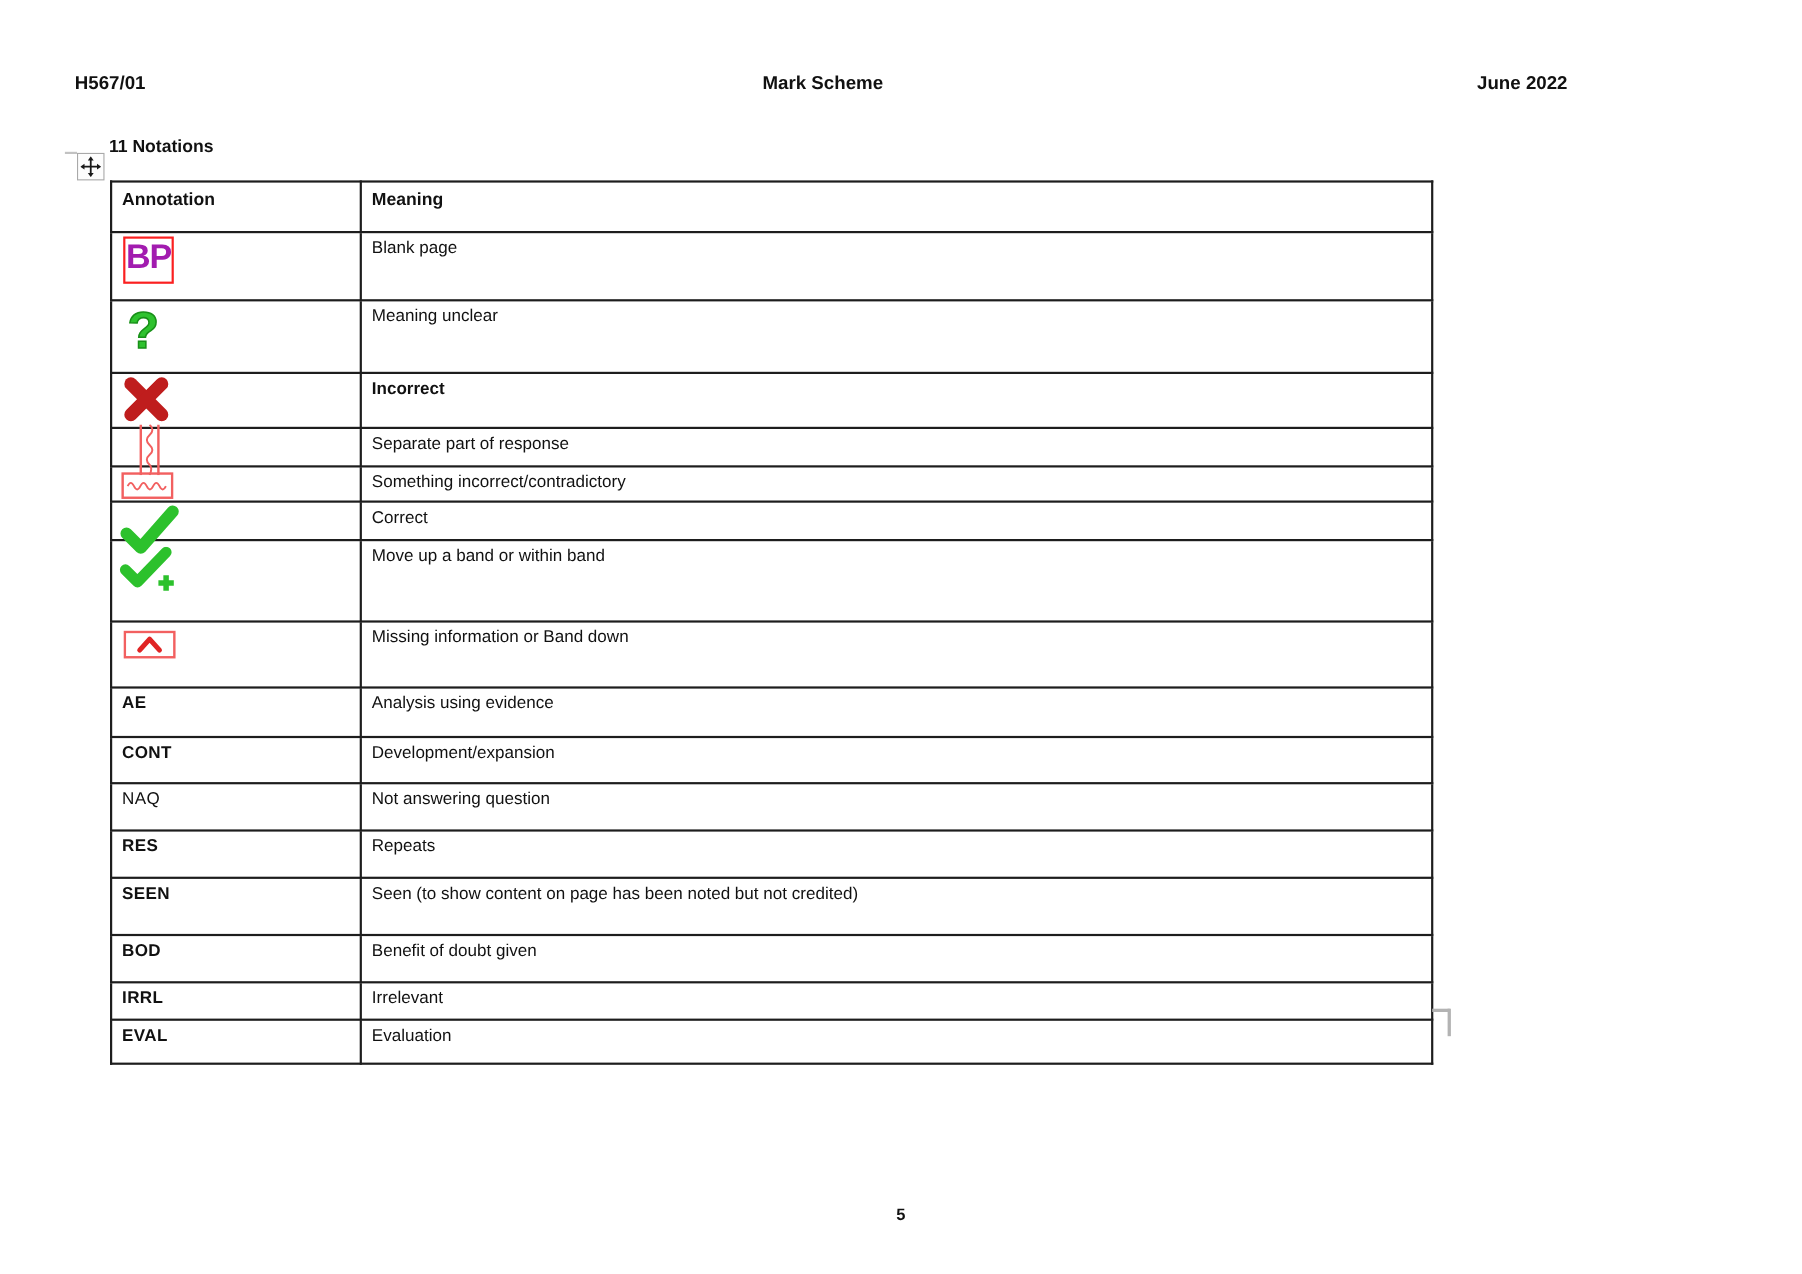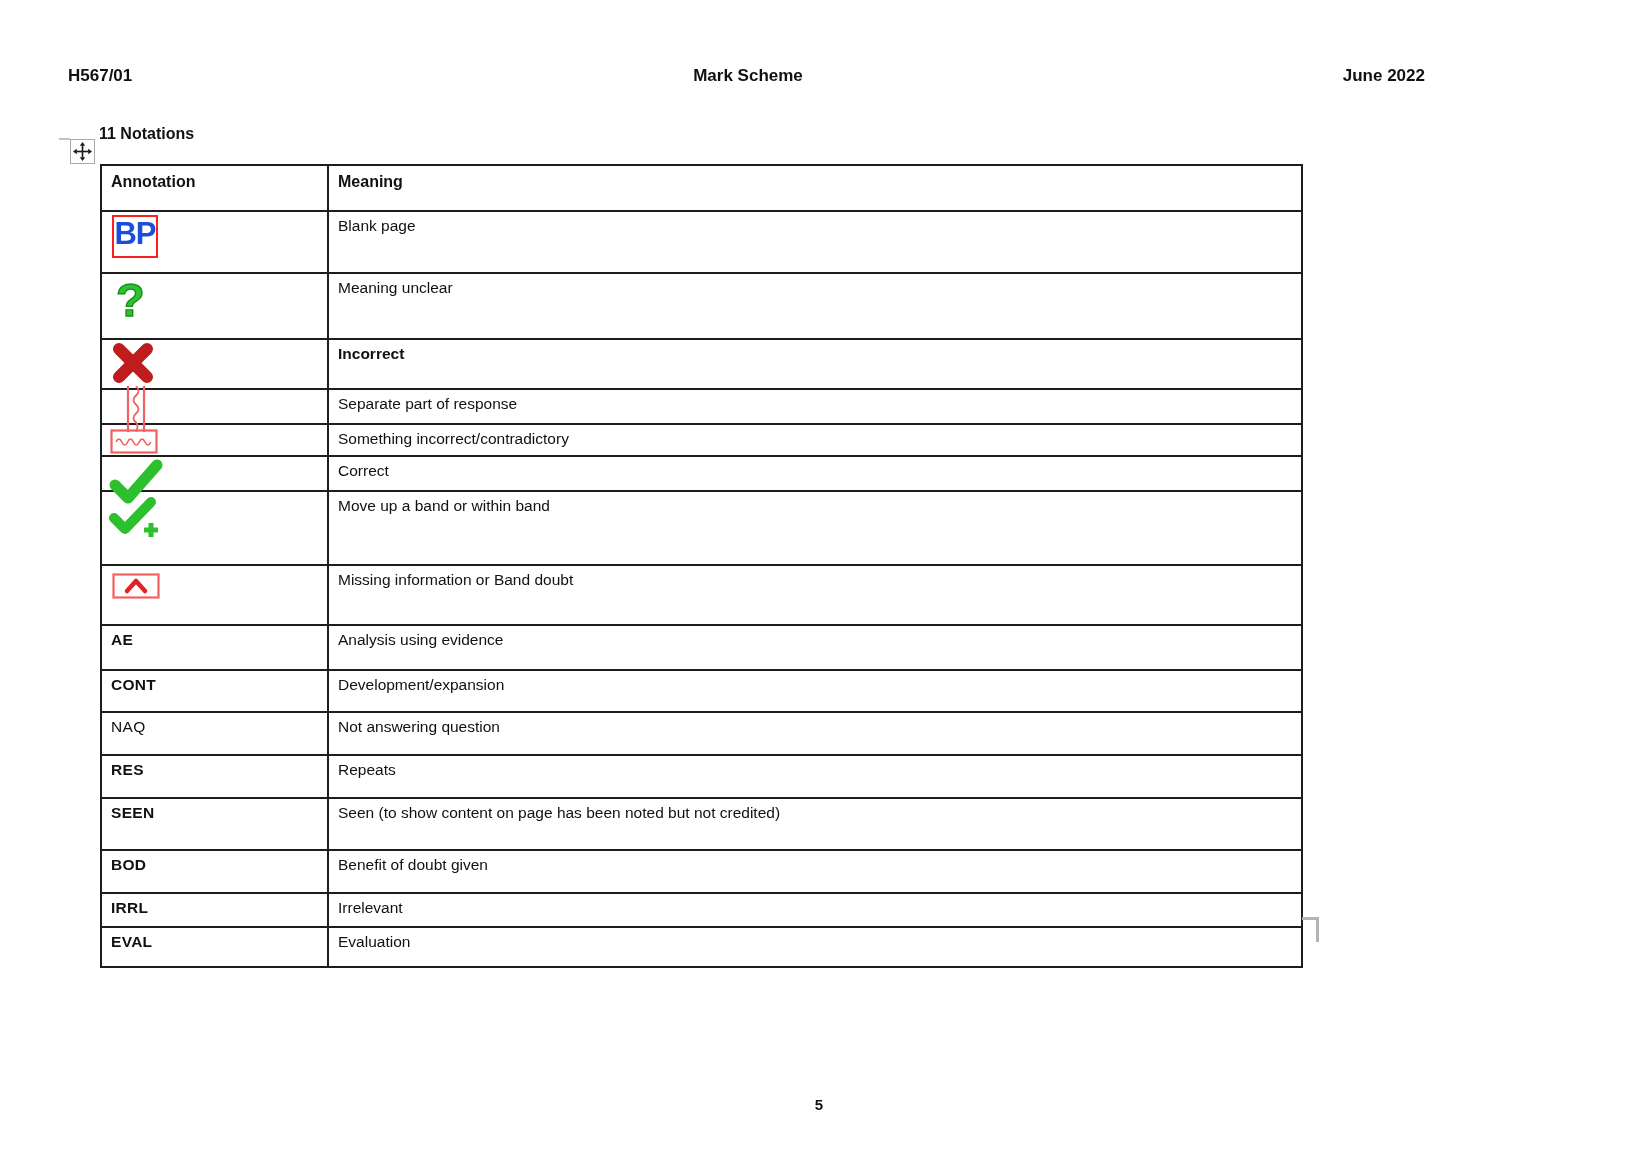--- a/index.html
+++ b/index.html
@@ -52,21 +52,21 @@
   tr.rh-x{height:50px;}  tr.rh-sep{height:35px;} tr.rh-wav{height:32px;}
   tr.rh-tick{height:35px;margin-top:48px;} tr.rh-tickp{height:74px;} tr.rh-car{height:60px;}
   tr.rh-ae{height:45px;} tr.rh-cont{height:42px;} tr.rh-naq{height:43px;}
   tr.rh-res{height:43px;} tr.rh-seen{height:52px;} tr.rh-bod{height:43px;padding-left:47px;}
   tr.rh-irrl{height:34px;} tr.rh-eval{height:40px;}
   
   .abs{position:absolute;}
   .bp-box{
     left:10px;top:3px;width:46px;height:43px;
     border:2px solid #fb2020;box-sizing:border-box;
-    color:#1d4ed8;font-weight:bold;font-size:31px;line-height:34px;
+    color:#a21caf;font-weight:bold;font-size:31px;line-height:34px;
     text-align:center;letter-spacing:-1px;
   }
   .qmark{
     left:14px;top:-4px;
     color:#2ec22e;font-weight:800;font-size:47px;line-height:60px;
     -webkit-text-stroke:1.4px #189018;
   }
   .icon-svg{display:block;}
   
   .resize-bracket{position:absolute;left:1302px;top:917px;width:18px;height:26px;}
@@ -196,21 +196,21 @@
       </tr>
 
       <tr class="rh-car">
         <td>
           <svg class="abs icon-svg" style="left:10px;top:7px;" width="48" height="26" viewBox="0 0 48 26">
             <rect x="1.5" y="1.5" width="45" height="23" fill="none" stroke="#f26060" stroke-width="2.2"></rect>
             <path d="M15,18 L24,8 L33,18" fill="none" stroke="#e02424" stroke-width="4.5" stroke-linecap="round" stroke-linejoin="round"></path>
           </svg>
         </td>
         <td class="meaning-cell">
-          <span>Missing information or Band doubt</span>
+          <span>Missing information or Band down</span>
         </td>
       </tr>
 
       <tr class="rh-ae">
         <td>
           <span class="code">AE</span>
         </td>
         <td class="meaning-cell">
           <span>Analysis using evidence</span>
         </td>

